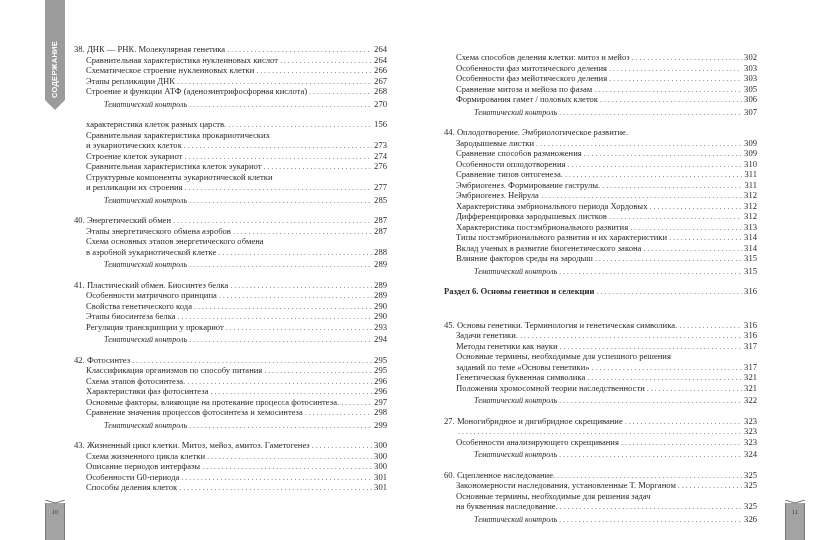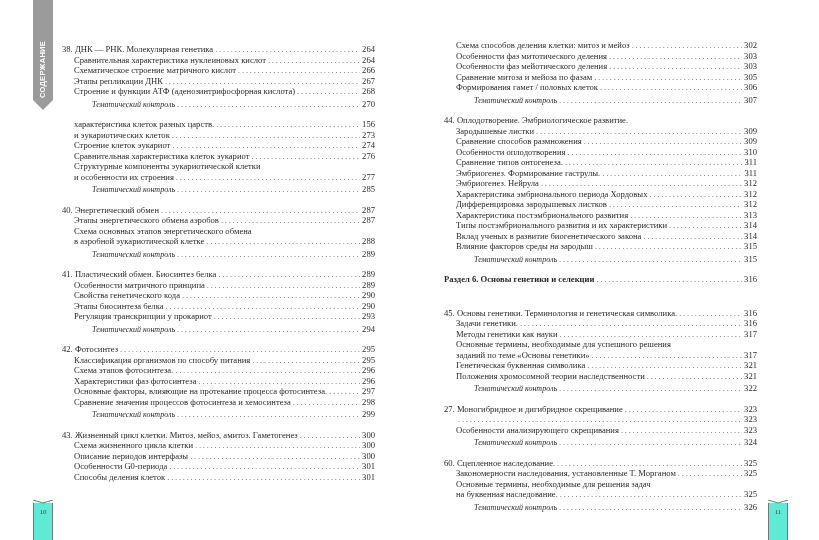--- a/index.html
+++ b/index.html
@@ -1,54 +1,54 @@
 <!DOCTYPE html>
 <html><head>
 <meta charset="utf-8">
 <style>
   html, body { margin: 0; padding: 0; background: #ffffff; }
   body { width: 819px; height: 540px; position: relative; overflow: hidden;
          font-family: "Liberation Serif", "DejaVu Serif", serif; color: #2a2a2a; }
   .page { position: absolute; top: 0; height: 540px; }
-  #left-page { left: 0; width: 410px; padding-left: 8px; }
+  #left-page { left: 12px; width: 410px; padding-left: 8px; }
   #right-page { left: 410px; width: 409px; }
 
   .side-tab { position: absolute; left: 33px; top: 0; width: 20px; height: 100px; background: #9b9b9b; }
   .side-tab:after { content: ""; position: absolute; left: 0; bottom: -10px; width: 0; height: 0;
     border-left: 10px solid transparent; border-right: 10px solid transparent; border-top: 10px solid #9b9b9b; }
   .side-tab-label { position: absolute; left: 33px; top: 0; width: 20px; height: 100px;
     display: flex; align-items: center; justify-content: center; }
   .side-tab-label span { transform: rotate(-90deg); white-space: nowrap; color: #ffffff;
     font-family: "Liberation Sans", "DejaVu Sans", sans-serif; font-weight: bold; font-size: 7.5px; letter-spacing: 0.3px; margin-top: 38px; }
 
   .toc { position: absolute; font-size: 8.6px; line-height: 10.5px; }
   #left-toc { left: 62px; top: 44px; width: 313px; }
-  #right-toc { left: 34px; top: 40px; width: 313px; }
+  #right-toc { left: 34px; top: 52px; width: 313px; }
 
   .entry { display: flex; align-items: baseline; white-space: nowrap; }
   .entry .t { flex: 0 0 auto; }
   .entry .d { flex: 1 1 auto; overflow: hidden; margin: 0 2px; color: #555; }
   .entry .d:after { content: ". . . . . . . . . . . . . . . . . . . . . . . . . . . . . . . . . . . . . . . . . . . . . . . . . . . . . . . . . . . . . . . . . . . . . . . . . . . . . . . . ."; letter-spacing: -0.2px; }
   .entry .p { flex: 0 0 auto; }
   .entry.sub { padding-left: 12px; }
   .entry.control { padding-left: 30px; margin-top: 2px; }
   .entry.control .t { font-style: italic; font-size: 8px; }
   .line-only { white-space: nowrap; }
   .line-only.sub { padding-left: 12px; }
   .section { margin-bottom: 9px; }
   .entry.bold .t { font-weight: bold; }
   .part { margin-bottom: 23px; }
 
-  .page-marker { position: absolute; top: 500px; width: 20px; height: 40px; border: 1px solid #777; border-bottom: none; box-sizing: border-box; background: #5eead4; }
+  .page-marker { position: absolute; top: 500px; width: 20px; height: 40px; border: 1px solid #777; border-bottom: none; box-sizing: border-box; background: #a3a3a3; }
   .page-marker:before { content: ""; position: absolute; left: -1px; top: -1px; width: 0; height: 0;
     border-left: 10px solid #fff; border-right: 10px solid #fff; border-top: 3px solid transparent; }
   .page-marker-notch { position: absolute; top: -1px; left: -1px; width: 20px; height: 4px; }
   .page-num { position: absolute; top: 7px; width: 100%; text-align: center; font-size: 7px; color: #444; }
   #left-marker { left: 33px; }
-  #right-marker { left: 358px; }
+  #right-marker { left: 375px; }
 </style>
 </head>
 <body>
 
 <div class="page" id="left-page">
   <div class="side-tab"></div>
   <div class="side-tab-label">
       <span>СОДЕРЖАНИЕ</span>
     </div>
 
@@ -59,21 +59,21 @@
           <span class="t">38. ДНК — РНК. Молекулярная генетика</span>
           <span class="d"></span>
           <span class="p">264</span>
         </div>
       <div class="entry sub">
           <span class="t">Сравнительная характеристика нуклеиновых кислот</span>
           <span class="d"></span>
           <span class="p">264</span>
         </div>
       <div class="entry sub">
-          <span class="t">Схематическое строение матричного кислот</span>
+          <span class="t">Схематическое строение нуклеиновых клетки</span>
           <span class="d"></span>
           <span class="p">266</span>
         </div>
       <div class="entry sub">
           <span class="t">Этапы репликации ДНК</span>
           <span class="d"></span>
           <span class="p">267</span>
         </div>
       <div class="entry sub">
           <span class="t">Строение и функции АТФ (аденозинтрифосфорная кислота)</span>
@@ -86,38 +86,39 @@
           <span class="p">270</span>
         </div>
     </div>
 
     <div class="section">
       <div class="entry sub">
           <span class="t">характеристика клеток разных царств.</span>
           <span class="d"></span>
           <span class="p">156</span>
         </div>
+      <div class="line-only sub">Сравнительная характеристика прокариотических</div>
       <div class="entry sub">
           <span class="t">и эукариотических клеток</span>
           <span class="d"></span>
           <span class="p">273</span>
         </div>
       <div class="entry sub">
           <span class="t">Строение клеток эукариот</span>
           <span class="d"></span>
           <span class="p">274</span>
         </div>
       <div class="entry sub">
           <span class="t">Сравнительная характеристика клеток эукариот</span>
           <span class="d"></span>
           <span class="p">276</span>
         </div>
       <div class="line-only sub">Структурные компоненты эукариотической клетки</div>
       <div class="entry sub">
-          <span class="t">и особенности их строения</span>
+          <span class="t">и репликации их строения</span>
           <span class="d"></span>
           <span class="p">277</span>
         </div>
       <div class="entry control">
           <span class="t">Тематический контроль</span>
           <span class="d"></span>
           <span class="p">285</span>
         </div>
     </div>
 

